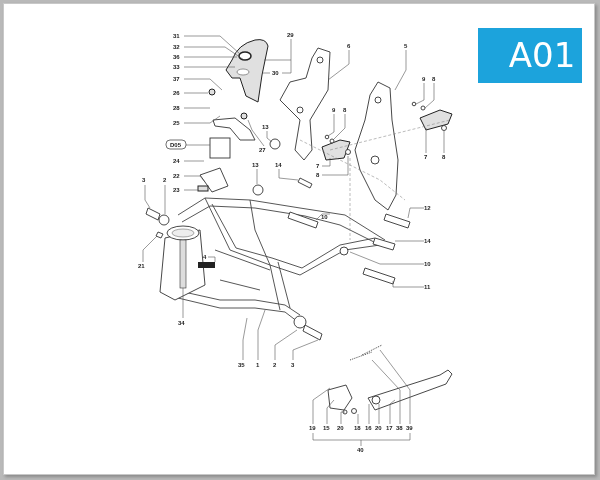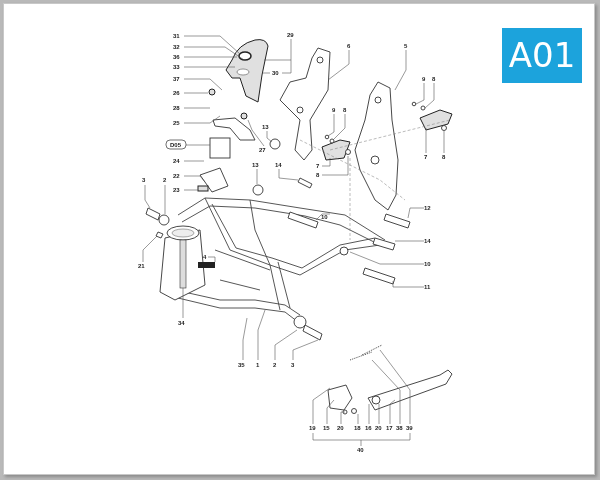--- a/index.html
+++ b/index.html
@@ -3,23 +3,23 @@
 <meta charset="utf-8">
 <style>
   html, body { margin: 0; padding: 0; background: #b9b9b9; }
   body { width: 600px; height: 480px; position: relative; overflow: hidden; font-family: "Liberation Sans", sans-serif; }
   .frame {
     position: absolute; left: 3px; top: 3px; width: 590px; height: 470px;
     background: #ffffff; border: 1px solid #c8c8c8;
     box-shadow: 2px 2px 3px rgba(0,0,0,0.25);
   }
   .badge {
-    position: absolute; left: 498px; top: 24px; width: 80px; height: 55px;
+    position: absolute; left: 474px; top: 24px; width: 80px; height: 55px;
     background: #1ca3dc; color: #ffffff;
-    font-family: "DejaVu Sans", sans-serif; font-size: 34px; line-height: 55px; text-align: center;
+    font-family: "DejaVu Sans", sans-serif; font-size: 34px; line-height: 55px; text-align: center; padding-left: 24px;
   }
   svg.diagram { position: absolute; left: 0; top: 0; }
   .lbl { font-family: "Liberation Sans", sans-serif; font-size: 6px; font-weight: bold; fill: #222; }
   .ln { stroke: #555; stroke-width: 0.6; fill: none; }
   .part { stroke: #333; stroke-width: 0.9; fill: #fff; }
   .partg { stroke: #222; stroke-width: 1; fill: #e0e0e0; }
   .tube { stroke: #444; stroke-width: 0.9; fill: none; }
   .dash { stroke: #777; stroke-width: 0.5; fill: none; stroke-dasharray: 3 2; }
 </style>
 </head>

